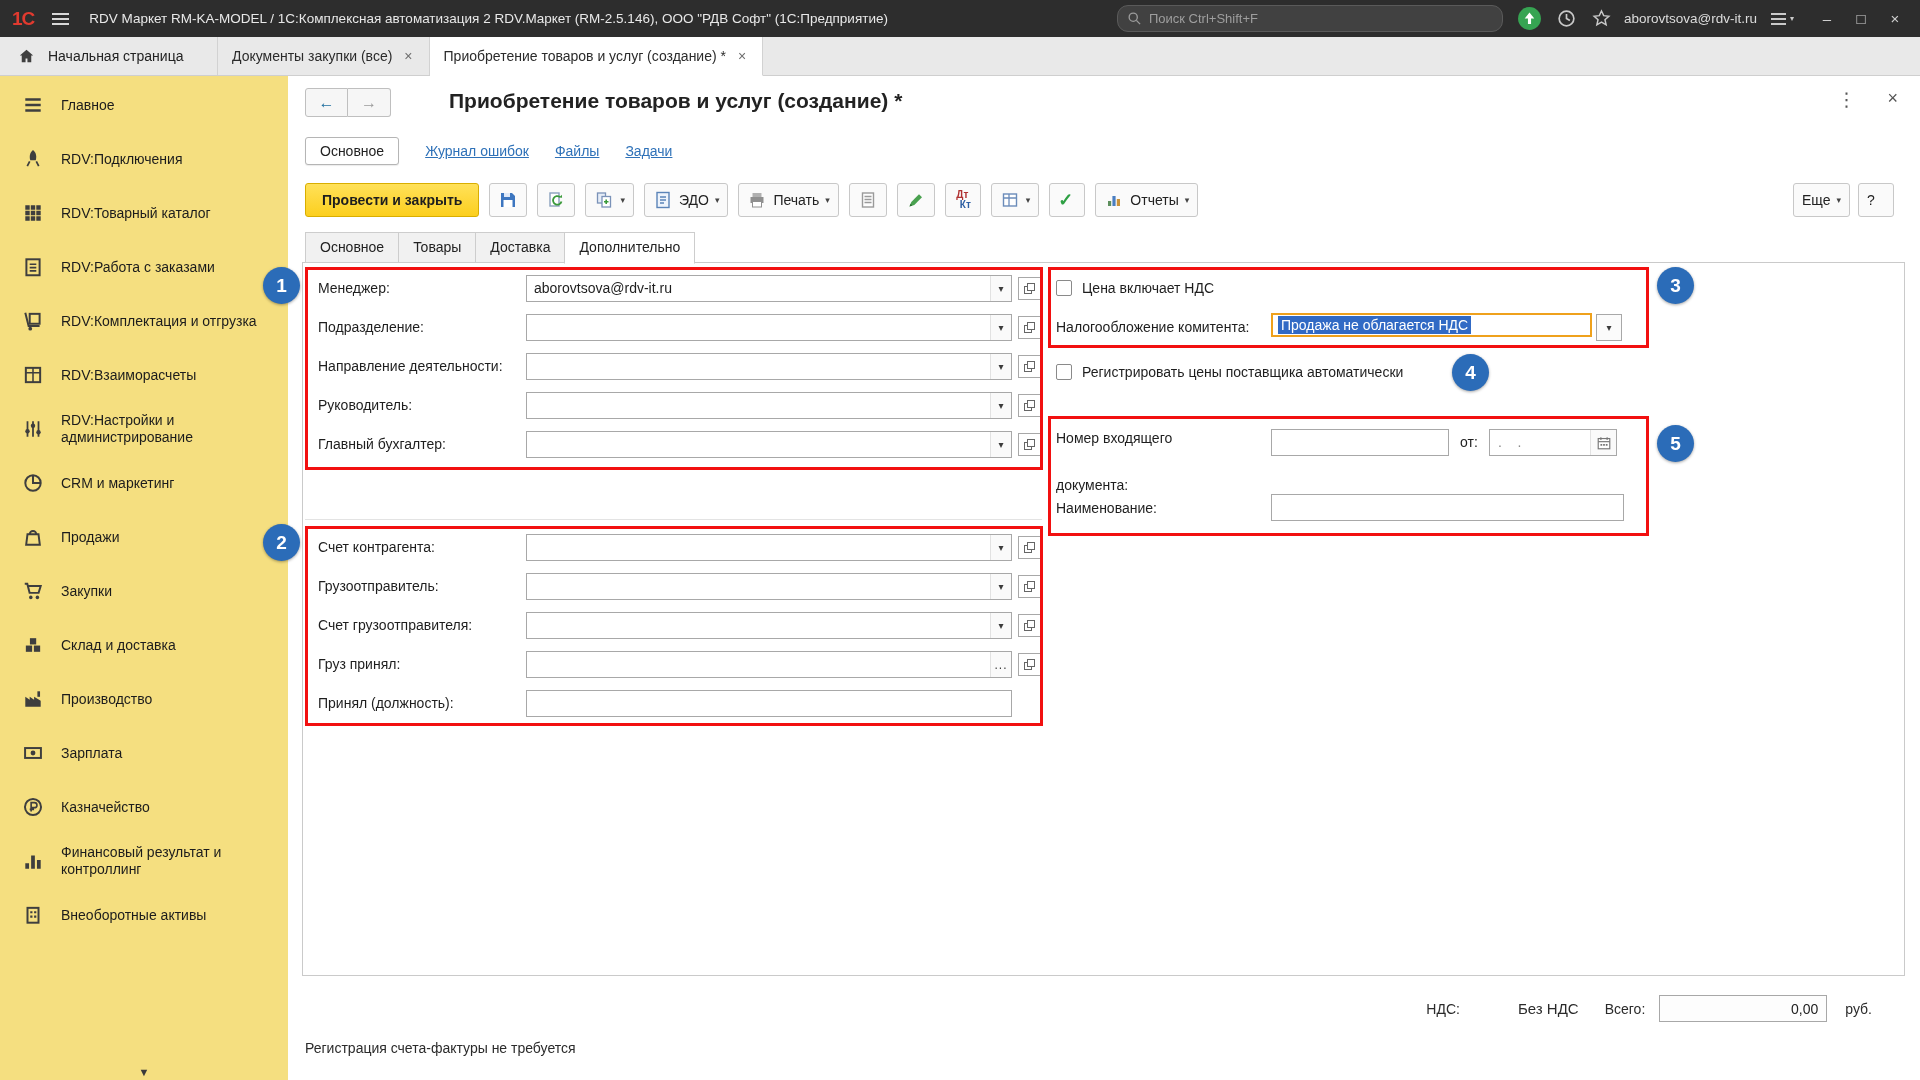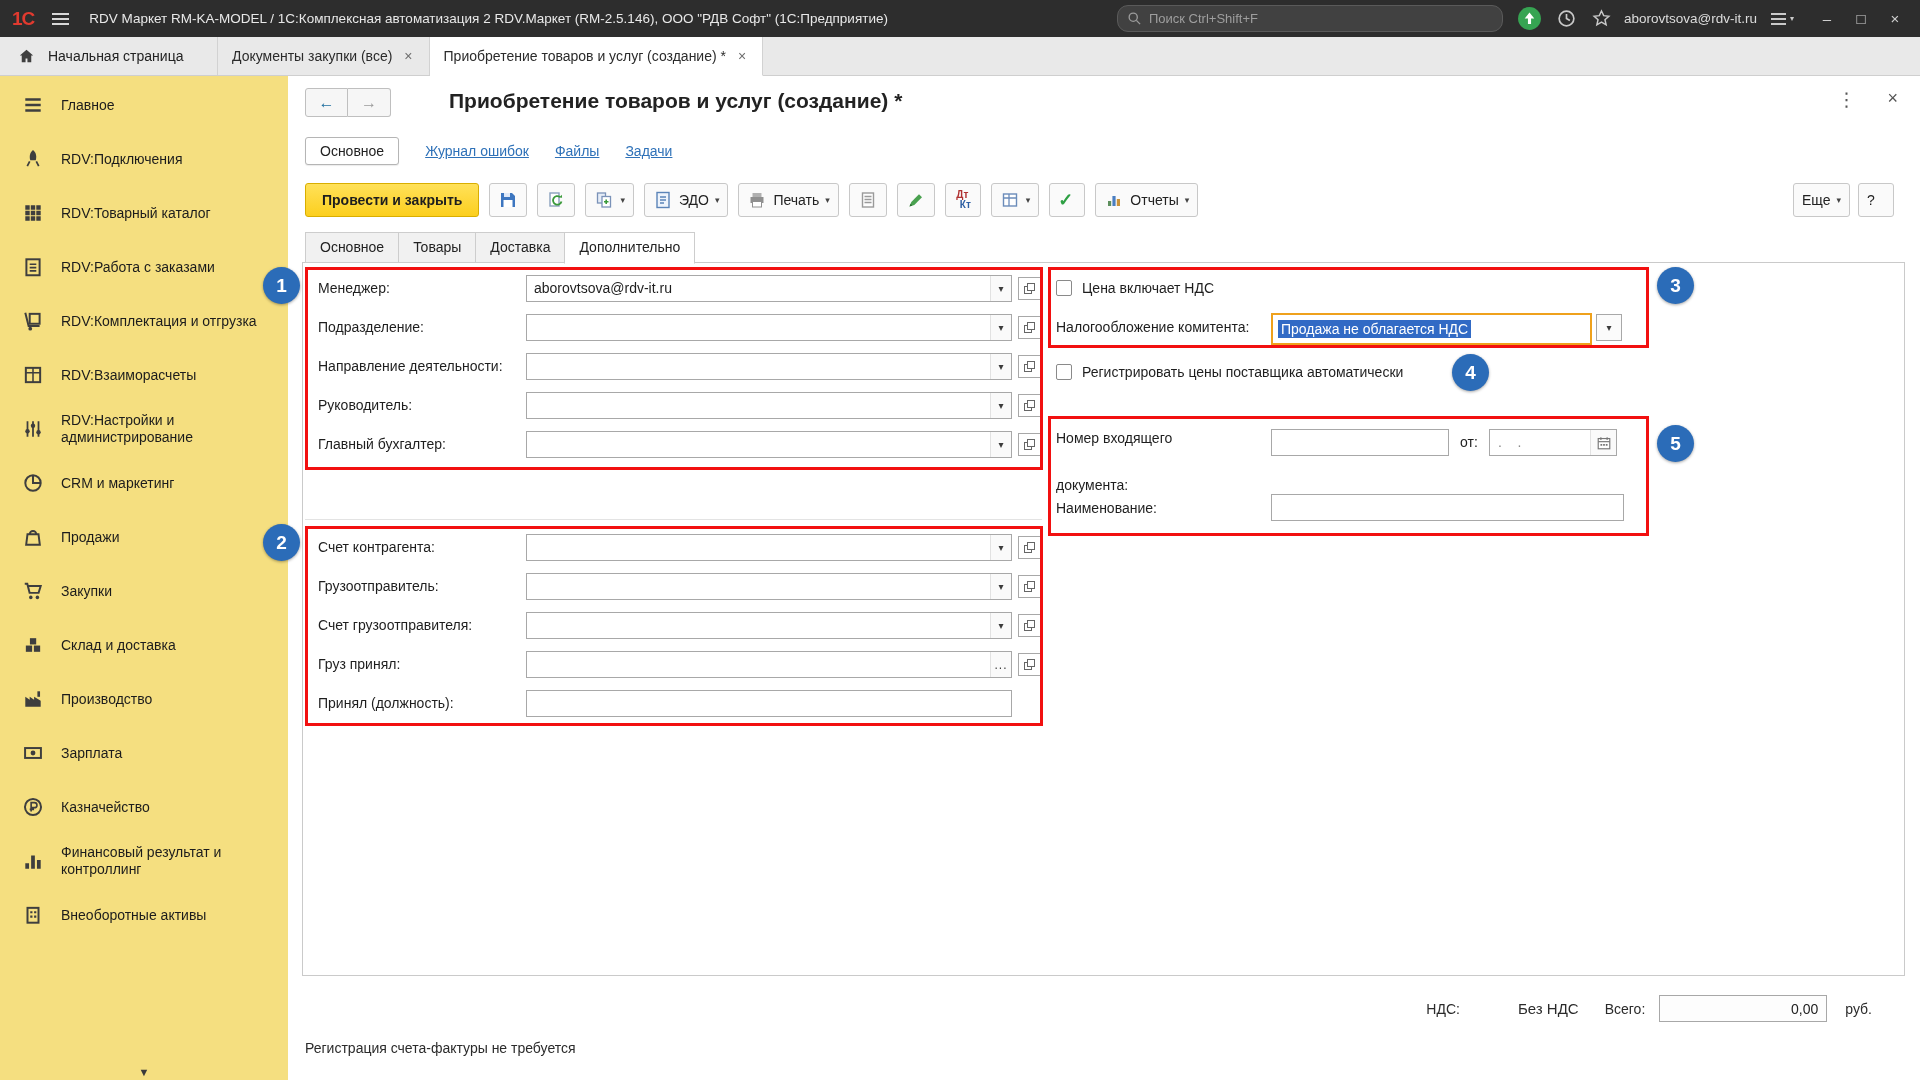--- a/index.html
+++ b/index.html
@@ -74,21 +74,21 @@
   .combo { position:absolute; left:223px; top:0; width:486px; height:27px; border:1px solid #a8a8a8; background:#fff; display:flex; cursor:text; }
   .combo .val { flex:1; padding:0 7px; line-height:25px; white-space:nowrap; overflow:hidden; color:#1e1e1e; }
   .combo .dd { width:21px; display:flex; align-items:center; justify-content:center; font-size:10px; color:#3c3c3c; border-left:1px solid #e2e2e2; background:#fafafa; cursor:pointer; }
   .combo .dots { width:21px; display:flex; align-items:center; justify-content:center; font-size:12px; letter-spacing:1px; color:#3c3c3c; border-left:1px solid #e2e2e2; background:#fafafa; cursor:pointer; }
   .openbtn { position:absolute; left:715px; top:2px; width:23px; height:23px; border:1px solid #a8a8a8; background:#fff; display:flex; align-items:center; justify-content:center; cursor:pointer; }
   .tinput { position:absolute; height:27px; border:1px solid #a8a8a8; background:#fff; padding:0 7px; font:14px "Liberation Sans",sans-serif; color:#1e1e1e; outline:none; }
   .hline { position:absolute; left:2px; top:256px; width:737px; height:1px; background:#e3e3e3; }
 
   .rlabel { position:absolute; line-height:27px; color:#1e1e1e; white-space:nowrap; }
   .checkbox { position:absolute; width:16px; height:16px; border:1px solid #8a8a8a; border-radius:2px; background:#fff; cursor:pointer; }
-  .tax-combo { position:absolute; left:968px; top:50px; width:321px; height:32px; border:2px solid #efa11c; background:#fff; display:flex; align-items:center; padding:0 5px; cursor:text; }
+  .tax-combo { position:absolute; left:968px; top:50px; width:321px; height:24px; border:2px solid #efa11c; background:#fff; display:flex; align-items:center; padding:0 5px; cursor:text; }
   .tax-combo .sel { background:#316ac5; color:#fff; padding:1px 3px; white-space:nowrap; }
   .tax-dd { position:absolute; left:1293px; top:51px; width:26px; height:27px; border:1px solid #a8a8a8; background:#fbfbfb; display:flex; align-items:center; justify-content:center; font-size:10px; color:#3c3c3c; cursor:pointer; }
   .datefield { position:absolute; left:1186px; top:166px; width:128px; height:27px; border:1px solid #a8a8a8; background:#fff; display:flex; }
   .datefield .ph { flex:1; line-height:25px; padding-left:8px; color:#8a8a8a; white-space:pre; }
   .datefield .cal { width:26px; border-left:1px solid #e2e2e2; background:#fafafa; display:flex; align-items:center; justify-content:center; cursor:pointer; }
 
   .ann-rect { position:absolute; border:3px solid #f21010; pointer-events:none; }
   .badge { position:absolute; width:37px; height:37px; border-radius:50%; background:#2b6cb8; color:#fff; font:bold 19px "Liberation Sans",sans-serif; display:flex; align-items:center; justify-content:center; box-shadow:0 1px 3px rgba(0,0,0,.35); pointer-events:none; }
 
   .totals { position:absolute; top:919px; right:48px; display:flex; align-items:center; color:#2b2b2b; }

